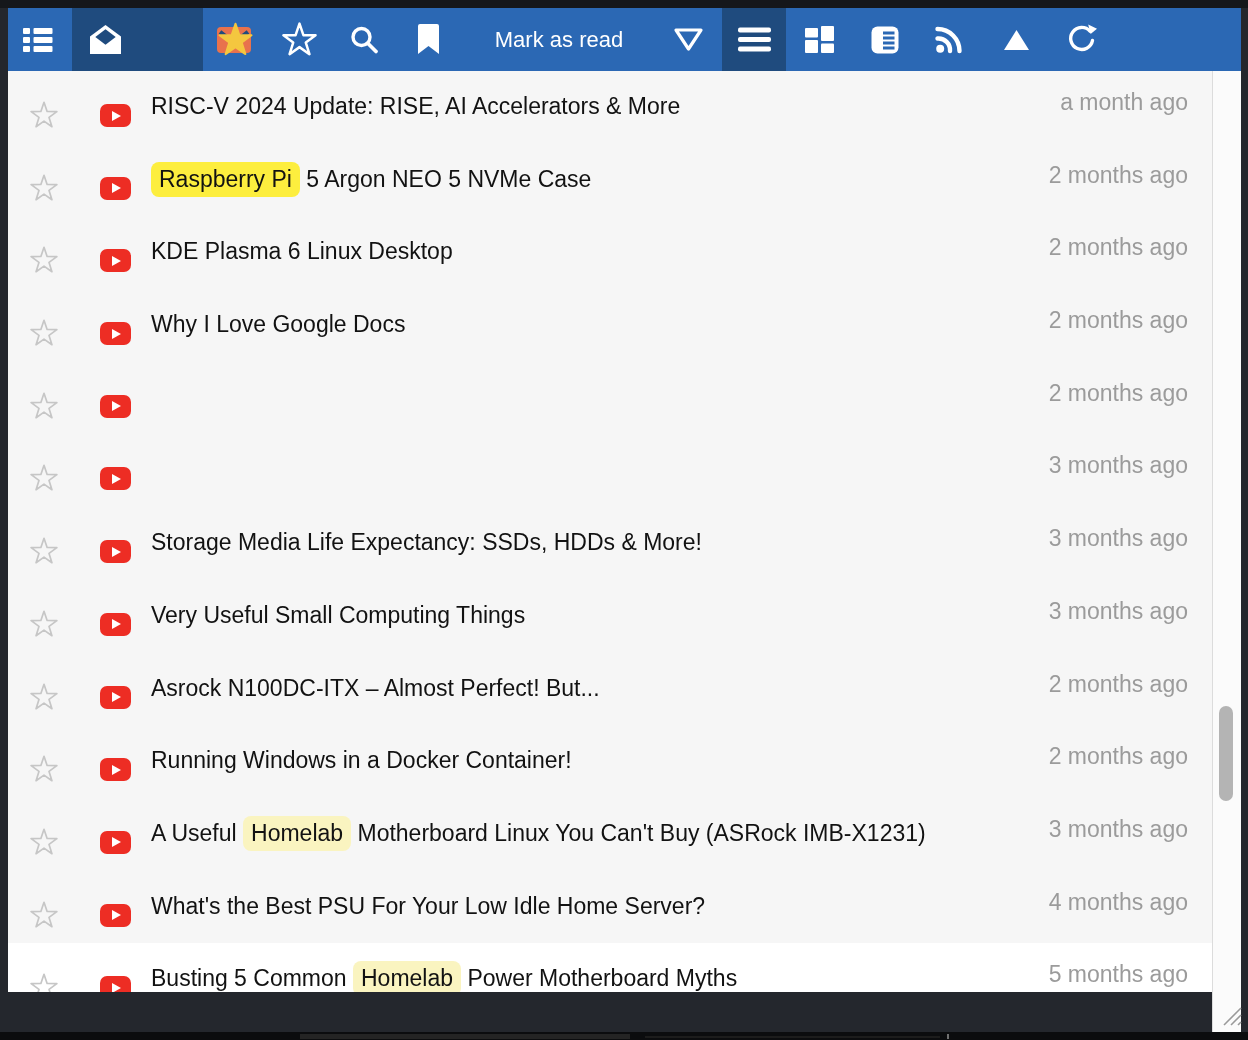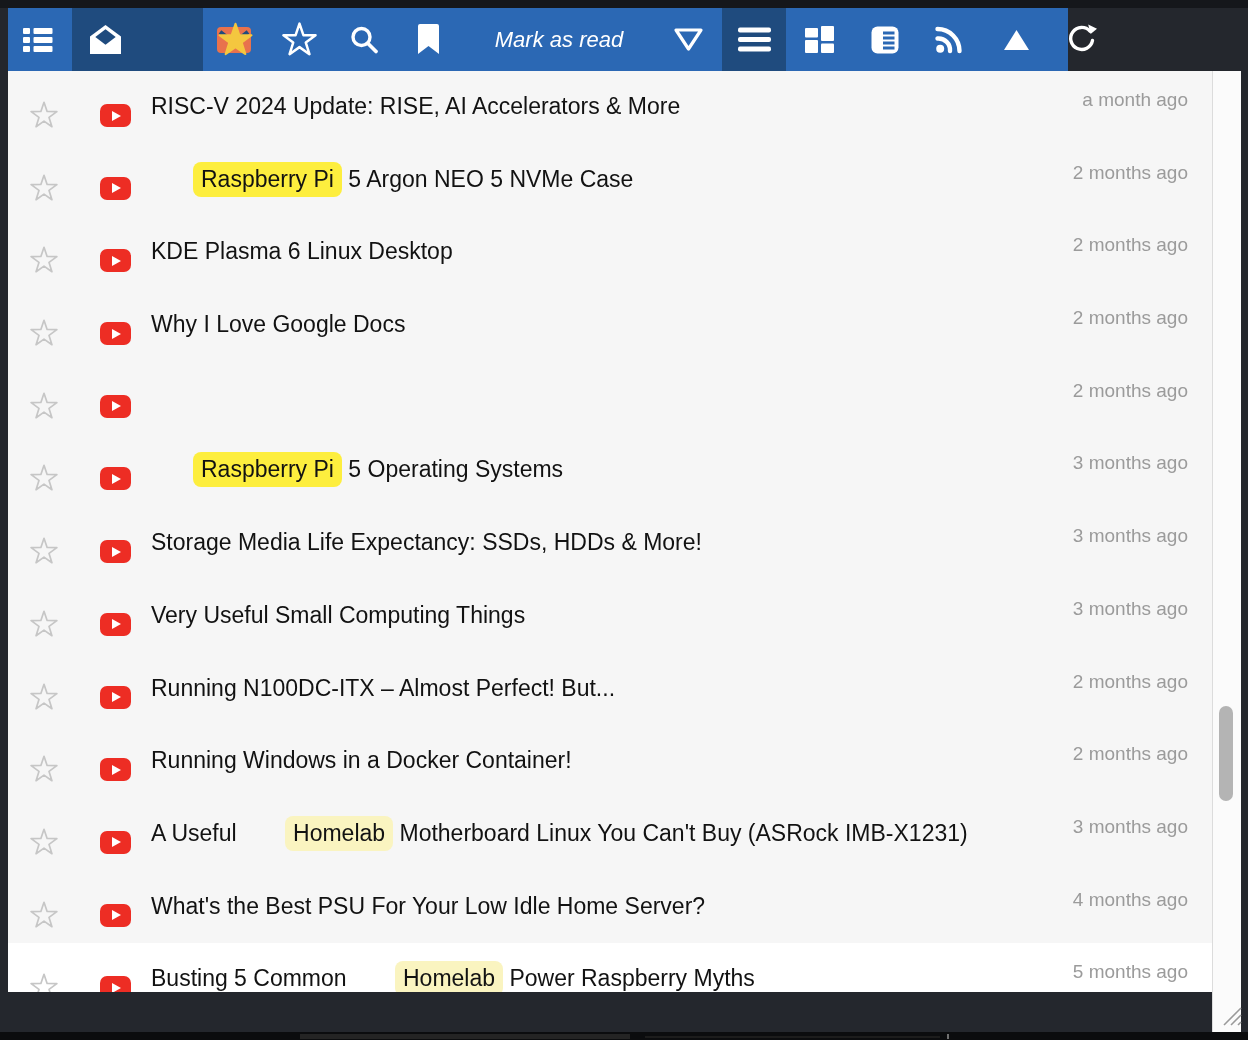--- a/index.html
+++ b/index.html
@@ -13,23 +13,22 @@
   .frame-top{position:absolute;left:0;top:0;width:1248px;height:8px;background:#15171b;}
   .frame-left{position:absolute;left:0;top:8px;width:8px;height:1024px;background:#24272d;}
   .frame-right{position:absolute;left:1241px;top:8px;width:7px;height:1024px;background:#24272d;}
   .frame-bottom{position:absolute;left:0;top:1032px;width:1248px;height:8px;background:#0b0c0e;overflow:hidden;}
   .smudge1{position:absolute;left:300px;top:2px;width:330px;height:5px;background:#242424;}
   .smudge2{position:absolute;left:645px;top:4px;width:295px;height:2px;background:#1c1c1c;}
   .smudge3{position:absolute;left:947px;top:2px;width:2px;height:5px;background:#6f6f6f;}
 
   
   .toolbar{
-    position:absolute;left:8px;top:8px;width:1060px;height:63px;
+    position:absolute;left:8px;top:8px;width:1233px;height:63px;
     background:#2b68b4;
-    font-style:italic;
   }
   .tb-btn{
     position:absolute;top:0;height:63px;width:60px;
     display:flex;align-items:center;justify-content:center;
   }
   .tb-block{
     position:absolute;top:0;height:63px;background:#1f4b7e;
     display:flex;align-items:center;justify-content:center;
   }
   .tb-label{
@@ -57,26 +56,26 @@
   .yt-play{
     width:0;height:0;margin-left:2px;
     border-left:9px solid #ffffff;
     border-top:5.5px solid transparent;
     border-bottom:5.5px solid transparent;
   }
   .row .title{
     position:absolute;left:143px;top:21px;
     font-size:23px;color:#121212;white-space:nowrap;line-height:28px;
   }
-  .hl{border-radius:8px;padding:4px 8px 5px 8px;margin-left:42px;}
+  .hl{border-radius:8px;padding:4px 8px 5px 8px;}
   .hl-strong{background:#fdee3e;}
   .hl-soft{background:#faf4c0;}
   .row .time{
     position:absolute;right:24px;top:18px;
-    font-size:19px;color:#9b9b9b;white-space:nowrap;
+    font-size:23px;color:#9b9b9b;white-space:nowrap;
   }
 
   
   .gutter{
     position:absolute;left:1212px;top:71px;width:29px;height:961px;
     background:#fbfbfb;border-left:1px solid #dcdcdc;box-sizing:border-box;
   }
   .thumb{
     position:absolute;left:6px;top:635px;width:14px;height:95px;
     border-radius:7px;background:#b4b4b4;
@@ -271,21 +270,20 @@
     <div class="time">2 months ago</div>
   </div>
 
   <div class="row">
     <svg class="star" viewBox="0 0 28 28">
       <polygon points="14,1.3 17.12,10.51 26.84,10.63 19.04,16.44 21.94,25.72 14,20.1 6.06,25.72 8.96,16.44 1.16,10.63 10.88,10.51" fill="none" stroke="#c6c6c6" stroke-width="1.7" stroke-linejoin="round"></polygon>
     </svg>
     <span class="yt">
         <span class="yt-play"></span>
       </span>
-    <div class="title"><span class="hl hl-strong">Raspberry Pi</span><span> 5 Operating Systems</span></div>
     <div class="time">3 months ago</div>
   </div>
 
   <div class="row">
     <svg class="star" viewBox="0 0 28 28">
       <polygon points="14,1.3 17.12,10.51 26.84,10.63 19.04,16.44 21.94,25.72 14,20.1 6.06,25.72 8.96,16.44 1.16,10.63 10.88,10.51" fill="none" stroke="#c6c6c6" stroke-width="1.7" stroke-linejoin="round"></polygon>
     </svg>
     <span class="yt">
         <span class="yt-play"></span>
       </span>
@@ -304,21 +302,21 @@
     <div class="time">3 months ago</div>
   </div>
 
   <div class="row">
     <svg class="star" viewBox="0 0 28 28">
       <polygon points="14,1.3 17.12,10.51 26.84,10.63 19.04,16.44 21.94,25.72 14,20.1 6.06,25.72 8.96,16.44 1.16,10.63 10.88,10.51" fill="none" stroke="#c6c6c6" stroke-width="1.7" stroke-linejoin="round"></polygon>
     </svg>
     <span class="yt">
         <span class="yt-play"></span>
       </span>
-    <div class="title"><span>Running N100DC-ITX – Almost Perfect! But...</span></div>
+    <div class="title"><span>Asrock N100DC-ITX – Almost Perfect! But...</span></div>
     <div class="time">2 months ago</div>
   </div>
 
   <div class="row">
     <svg class="star" viewBox="0 0 28 28">
       <polygon points="14,1.3 17.12,10.51 26.84,10.63 19.04,16.44 21.94,25.72 14,20.1 6.06,25.72 8.96,16.44 1.16,10.63 10.88,10.51" fill="none" stroke="#c6c6c6" stroke-width="1.7" stroke-linejoin="round"></polygon>
     </svg>
     <span class="yt">
         <span class="yt-play"></span>
       </span>
@@ -348,21 +346,21 @@
     <div class="time">4 months ago</div>
   </div>
 
   <div class="row">
     <svg class="star" viewBox="0 0 28 28">
       <polygon points="14,1.3 17.12,10.51 26.84,10.63 19.04,16.44 21.94,25.72 14,20.1 6.06,25.72 8.96,16.44 1.16,10.63 10.88,10.51" fill="none" stroke="#c6c6c6" stroke-width="1.7" stroke-linejoin="round"></polygon>
     </svg>
     <span class="yt">
         <span class="yt-play"></span>
       </span>
-    <div class="title"><span>Busting 5 Common </span><span class="hl hl-soft">Homelab</span><span> Power Raspberry Myths</span></div>
+    <div class="title"><span>Busting 5 Common </span><span class="hl hl-soft">Homelab</span><span> Power Motherboard Myths</span></div>
     <div class="time">5 months ago</div>
   </div>
 </div>
 
 <div class="gutter">
   <div class="thumb"></div>
 </div>
 <svg class="grip" viewBox="0 0 28 28">
   <g stroke="#9a9a9a" stroke-width="1.6">
     <line x1="26" y1="7" x2="9" y2="24"></line>

